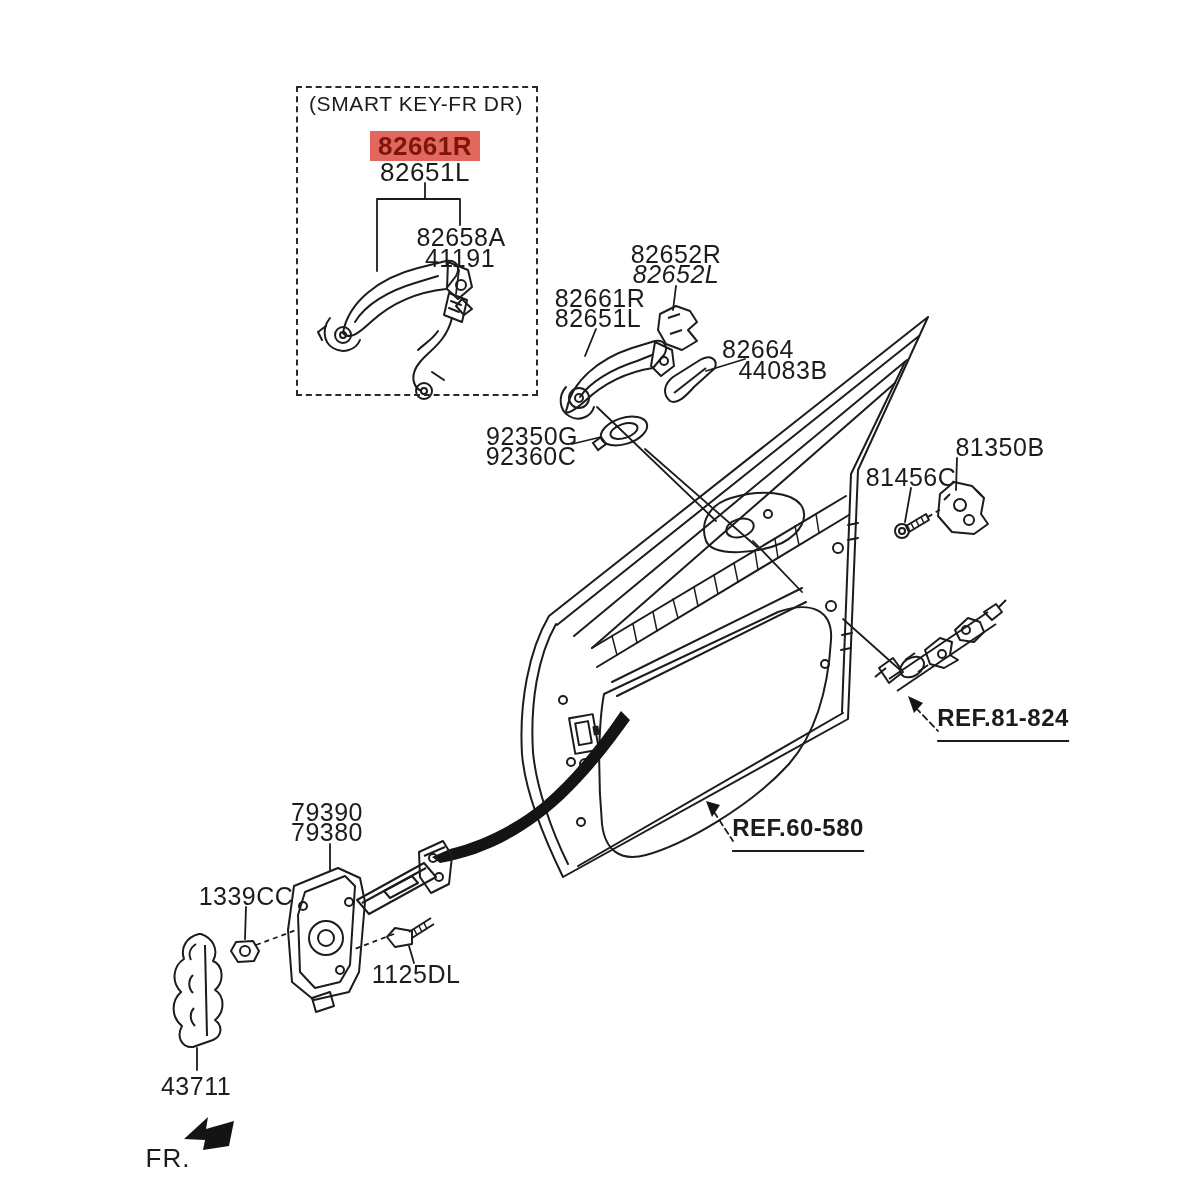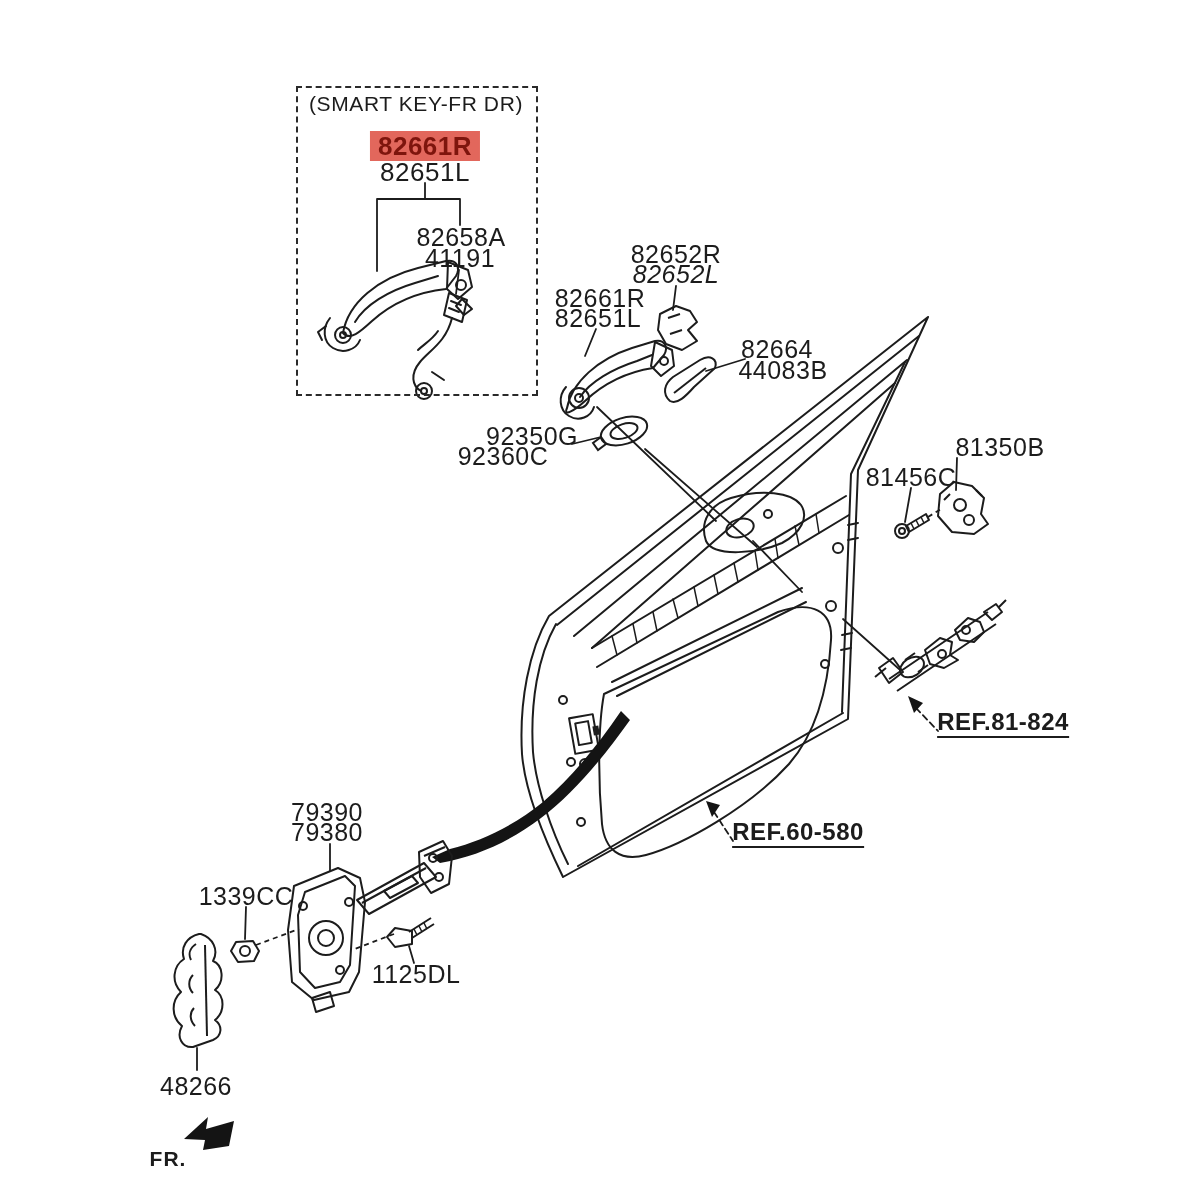--- a/index.html
+++ b/index.html
@@ -15,23 +15,23 @@
     letter-spacing:.5px;
   }
   .sm{font-size:25px;}
   .boxtitle{font-size:21px;letter-spacing:.6px;}
   .hl{
     background:var(--hl-bg,#e2675c);color:var(--hl-fg,#7e150d);
     padding:2px 8px;font-weight:700;
   }
   .ref{
     font-weight:700;font-size:24px;letter-spacing:.5px;
-    border-bottom:2px solid #1c1c1c;padding-bottom:2px;
-  }
-  .fr{font-weight:700;font-size:21px;letter-spacing:1px;}
+    border-bottom:2px solid #1c1c1c;padding-bottom:10px;
+  }
+  .fr{font-weight:400;font-size:26px;letter-spacing:1px;}
   .dashedbox{
     position:absolute;left:296px;top:86px;width:238px;height:306px;
     border:2px dashed #2a2a2a;
   }
 </style>
 </head>
 <body style="background: rgb(255, 255, 255);">
 
 <div id="stage">
 
@@ -195,33 +195,33 @@
   <div class="label" style="left:425px;top:172px;">82651L</div>
   <div class="label sm" style="left:461px;top:237px;text-align:center;">82658A</div>
   <div class="label sm" style="left:460px;top:258px;">41191</div>
 
   <div class="label sm" style="left:600px;top:298px;">82661R</div>
   <div class="label sm" style="left:598px;top:318px;">82651L</div>
 
   <div class="label sm" style="left:676px;top:254px;">82652R</div>
   <div class="label sm" style="left:676px;top:274px;font-style:italic;">82652L</div>
 
-  <div class="label sm" style="left:777px;top:349px;">82664</div>
+  <div class="label sm" style="left:758px;top:349px;">82664</div>
   <div class="label sm" style="left:783px;top:370px;">44083B</div>
 
   <div class="label sm" style="left:532px;top:436px;text-align:right;">92350G</div>
-  <div class="label sm" style="left:503px;top:456px;">92360C</div>
+  <div class="label sm" style="left:531px;top:456px;">92360C</div>
 
   <div class="label sm" style="left:1000px;top:447px;">81350B</div>
   <div class="label sm" style="left:911px;top:477px;">81456C</div>
 
   <div class="label sm" style="left:327px;top:812px;">79390</div>
   <div class="label sm" style="left:327px;top:832px;">79380</div>
 
   <div class="label sm" style="left:246px;top:896px;">1339CC</div>
   <div class="label sm" style="left:416px;top:974px;">1125DL</div>
-  <div class="label sm" style="left:196px;top:1086px;">48266</div>
+  <div class="label sm" style="left:196px;top:1086px;">43711</div>
 
   <div class="label ref" style="left:1003px;top:724px;">REF.81-824</div>
   <div class="label ref" style="left:798px;top:834px;">REF.60-580</div>
 
   <div class="label fr" style="left:168px;top:1158px;">FR.</div>
 </div>
 
 </body></html>

